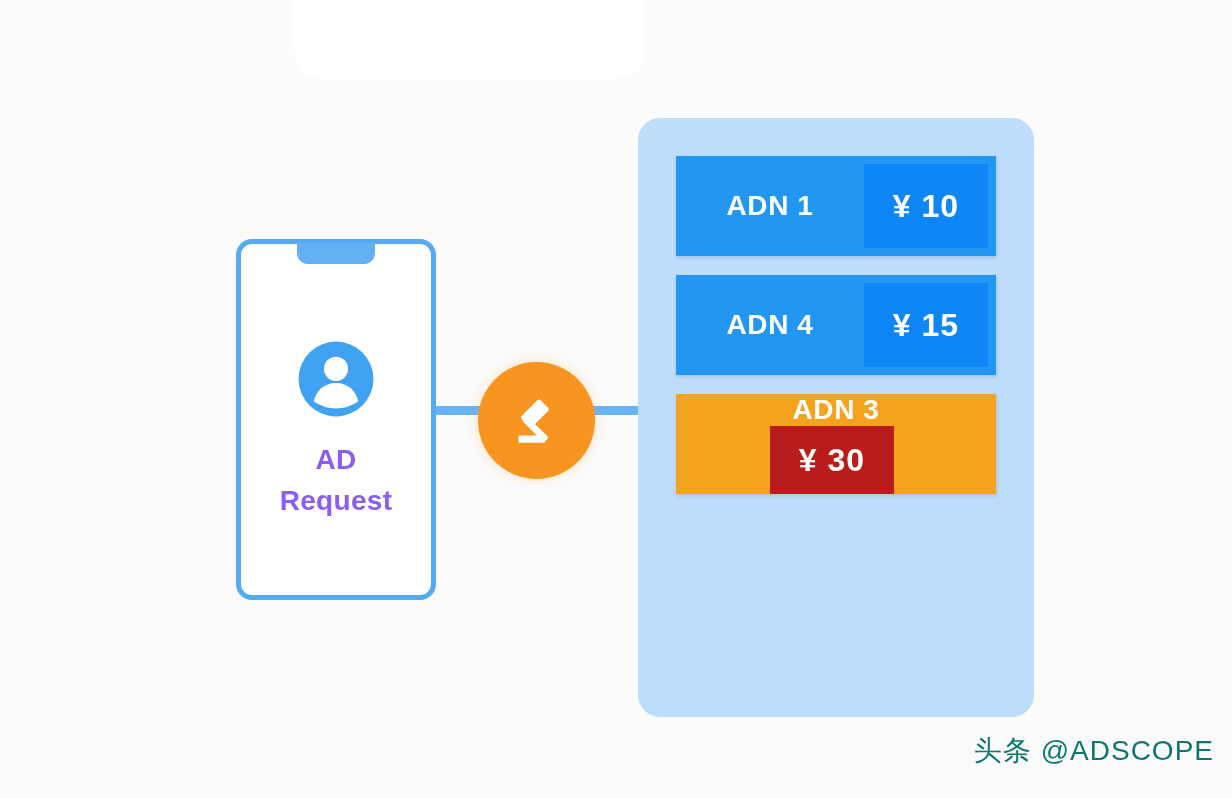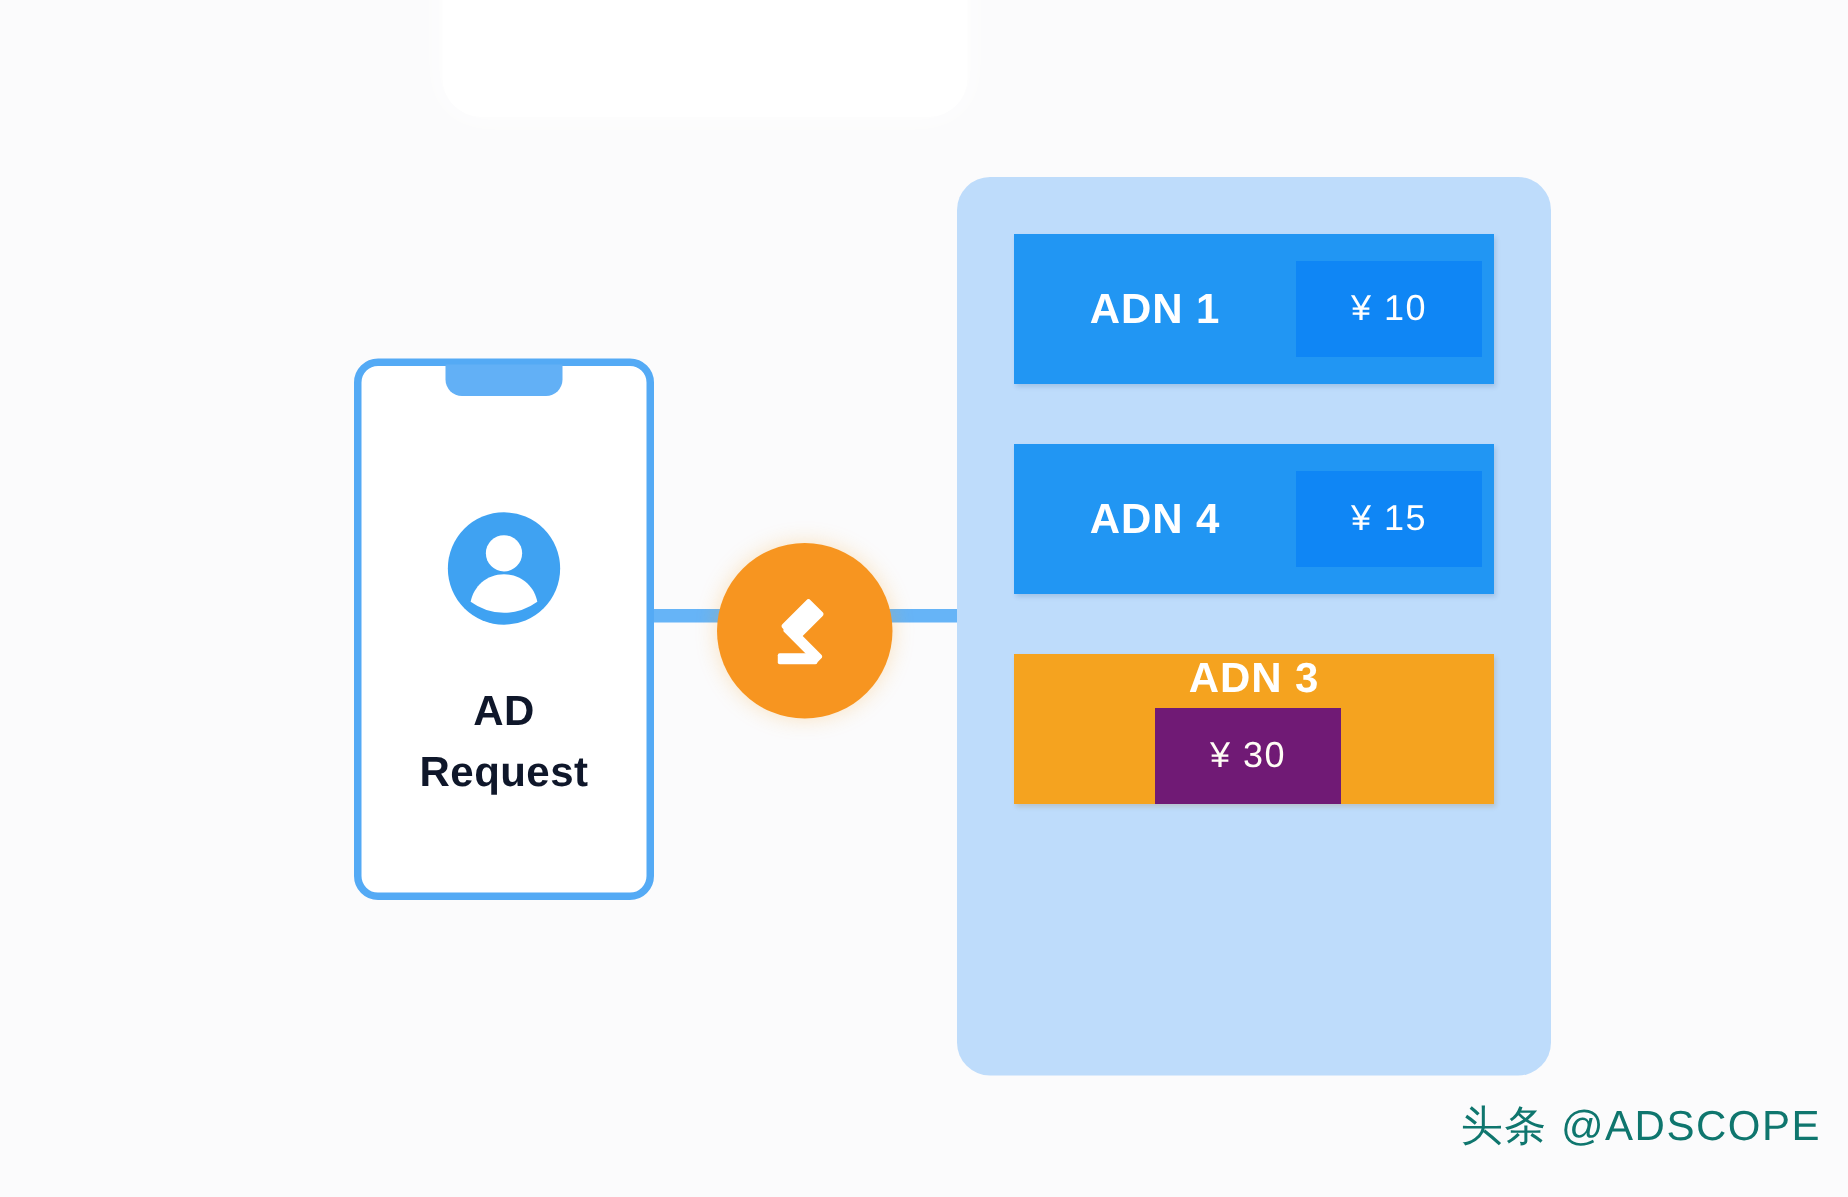--- a/index.html
+++ b/index.html
@@ -72,23 +72,23 @@
     top: 96px;
     display: flex;
     flex-direction: column;
     align-items: center;
   }
   .avatar-icon {
     width: 78px;
     height: 78px;
   }
   .phone-label {
-    margin-top: 36px;
+    margin-top: 22px;
     text-align: center;
-    color: #0f172a;
+    color: #8b5cf6;
     font-weight: bold;
     font-size: 28px;
     line-height: 1.45;
     letter-spacing: 0.3px;
   }
   .phone-label .l2 { display: block; }
 
   
   .gavel-badge {
     position: absolute;
@@ -112,21 +112,21 @@
     top: 118px;
     width: 396px;
     height: 599px;
     background: #bedcfb;
     border-radius: 22px;
     padding: 38px 0 0 0;
     box-sizing: border-box;
     display: flex;
     flex-direction: column;
     align-items: center;
-    gap: 40px;
+    gap: 19px;
   }
   .adn-row {
     width: 320px;
     height: 100px;
     background: #2196f3;
     display: flex;
     align-items: center;
     box-shadow: 1px 2px 3px rgba(20,70,130,0.16);
     box-sizing: border-box;
   }
@@ -138,33 +138,33 @@
   .adn-name {
     flex: 1;
     text-align: center;
     color: #ffffff;
     font-size: 28px;
     font-weight: bold;
     letter-spacing: 0.6px;
   }
   .adn-price {
     width: 124px;
-    height: 64px;
+    height: 84px;
     margin-right: 8px;
     background: #0f86f5;
     display: flex;
     align-items: center;
     justify-content: center;
     color: #ffffff;
-    font-size: 24px;
-    font-weight: normal;
+    font-size: 32px;
+    font-weight: bold;
     letter-spacing: 1px;
   }
   .adn-row.winner .adn-price {
-    background: #701a75;
+    background: #b91c1c;
     color: #fffdf6;
   }
 
   
   .watermark {
     position: absolute;
     right: 18px;
     bottom: 28px;
     font-size: 28px;
     color: #0f766e;

